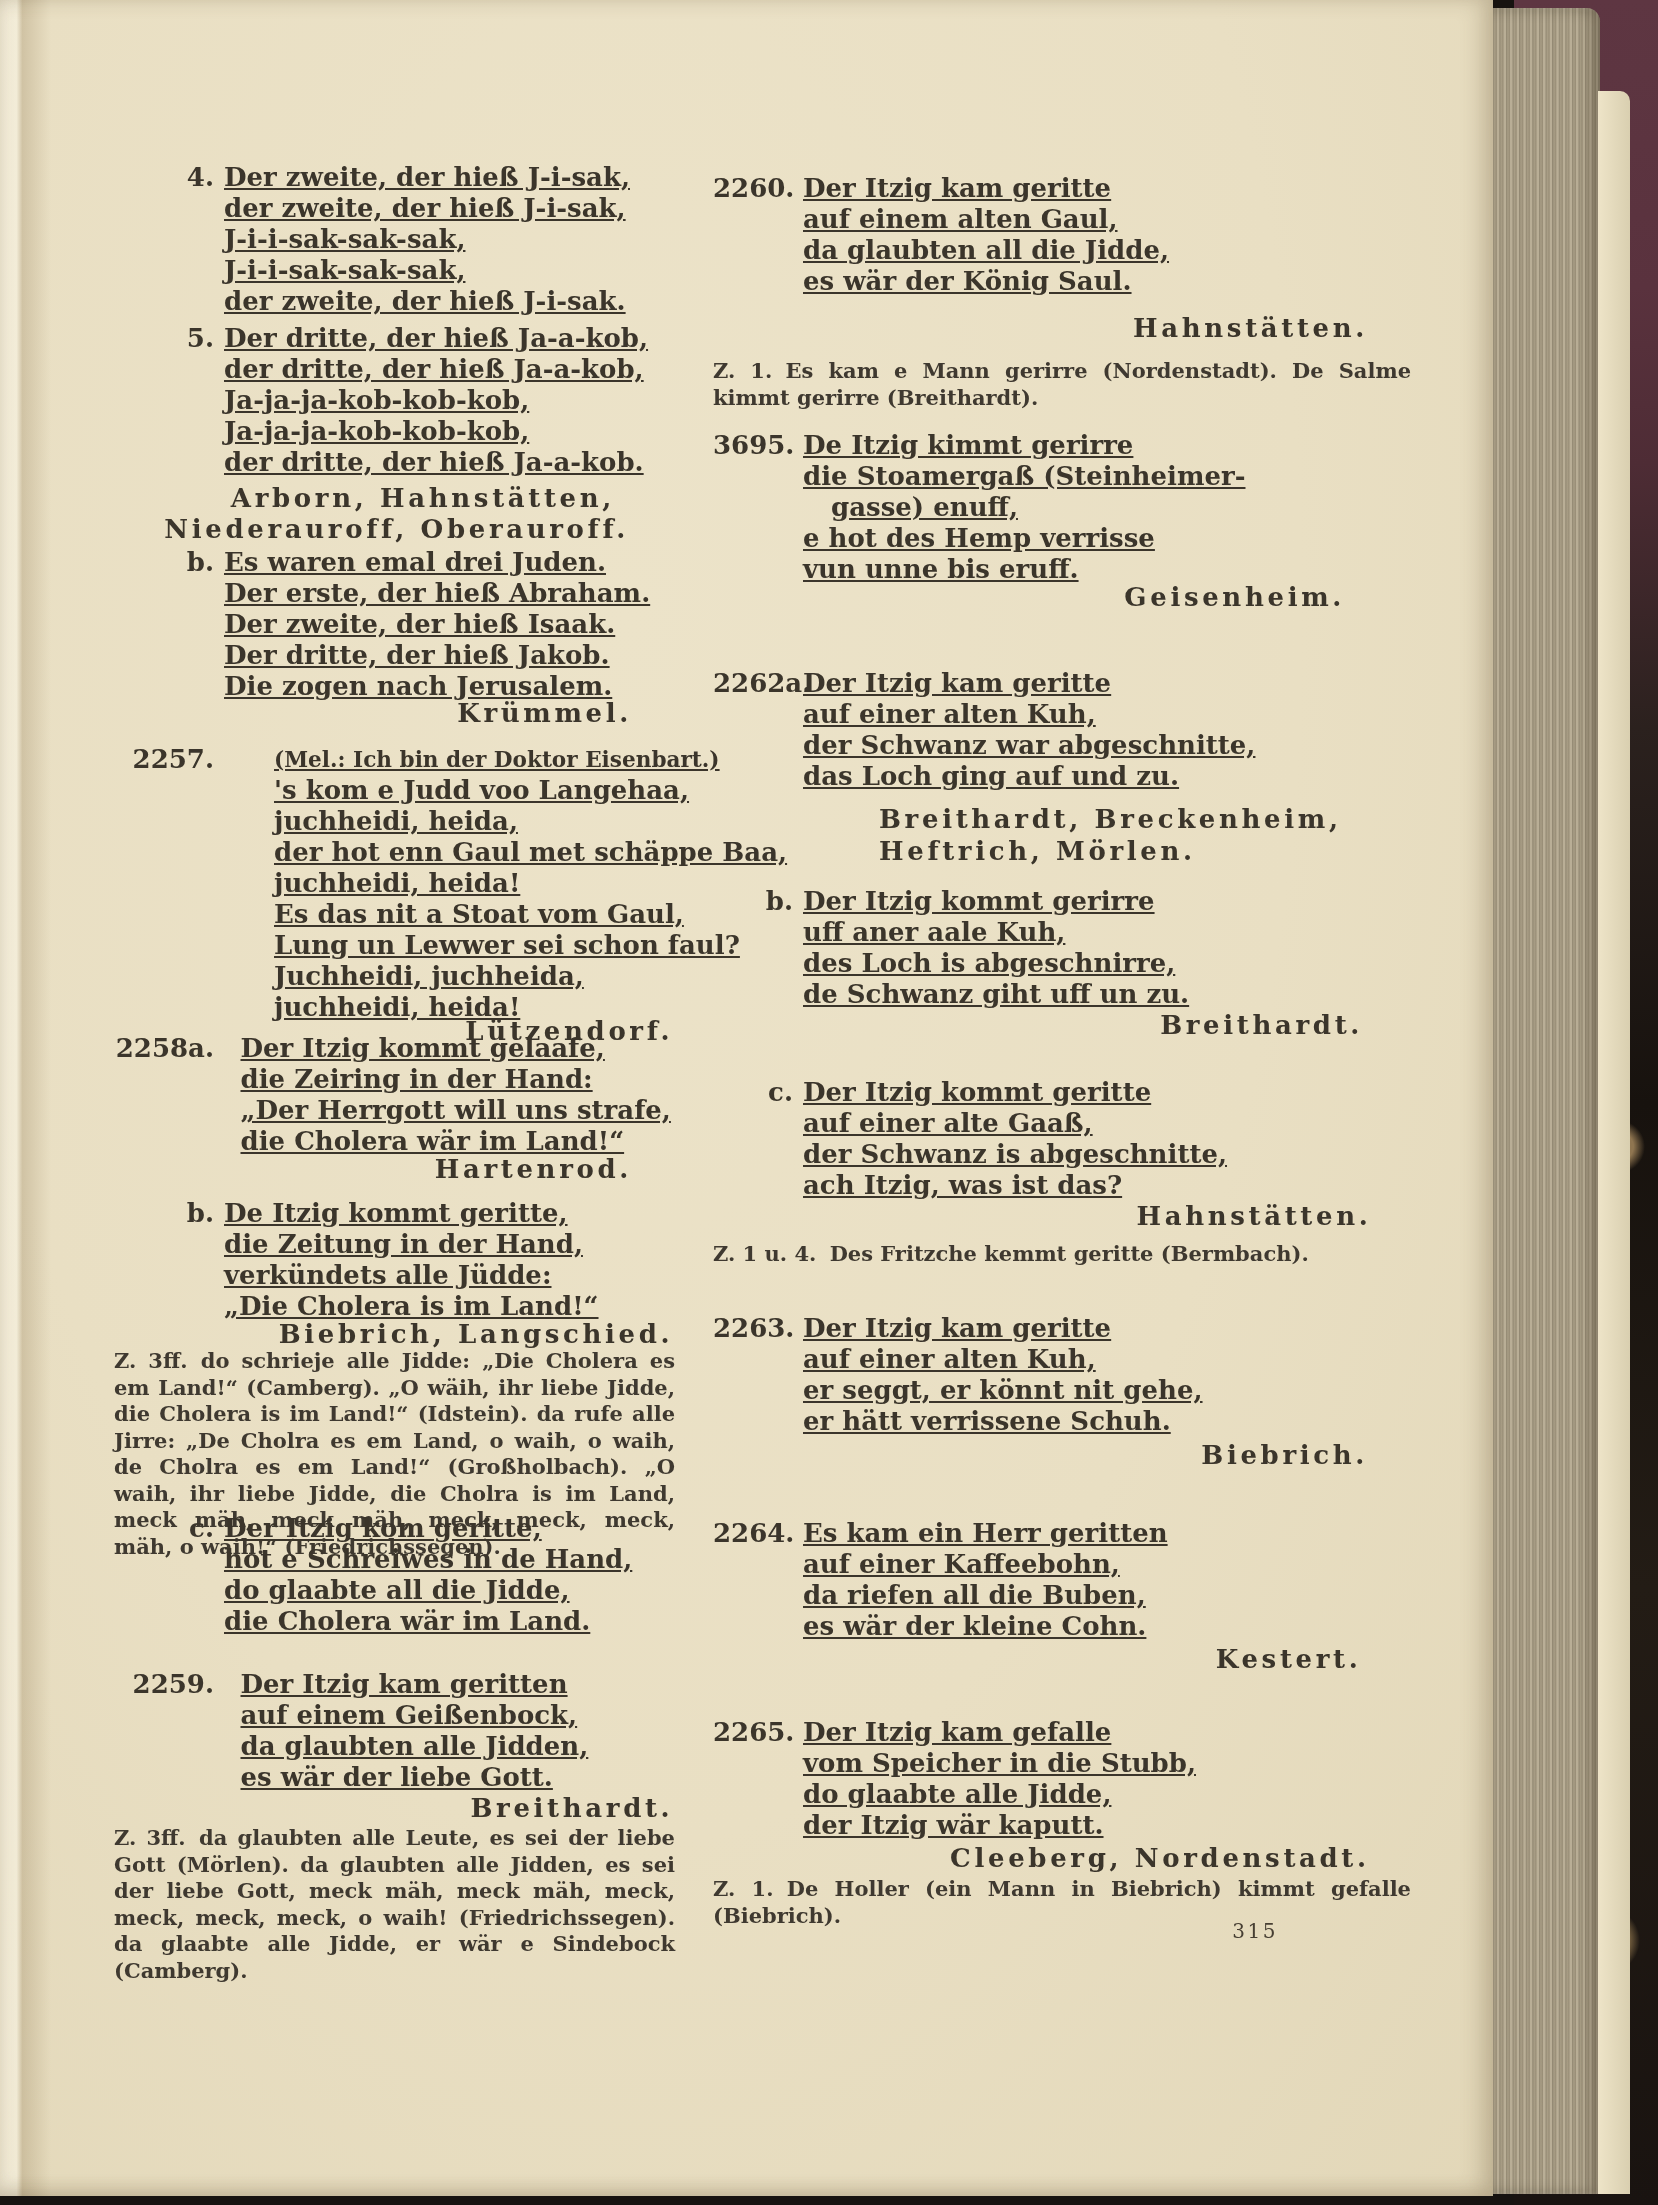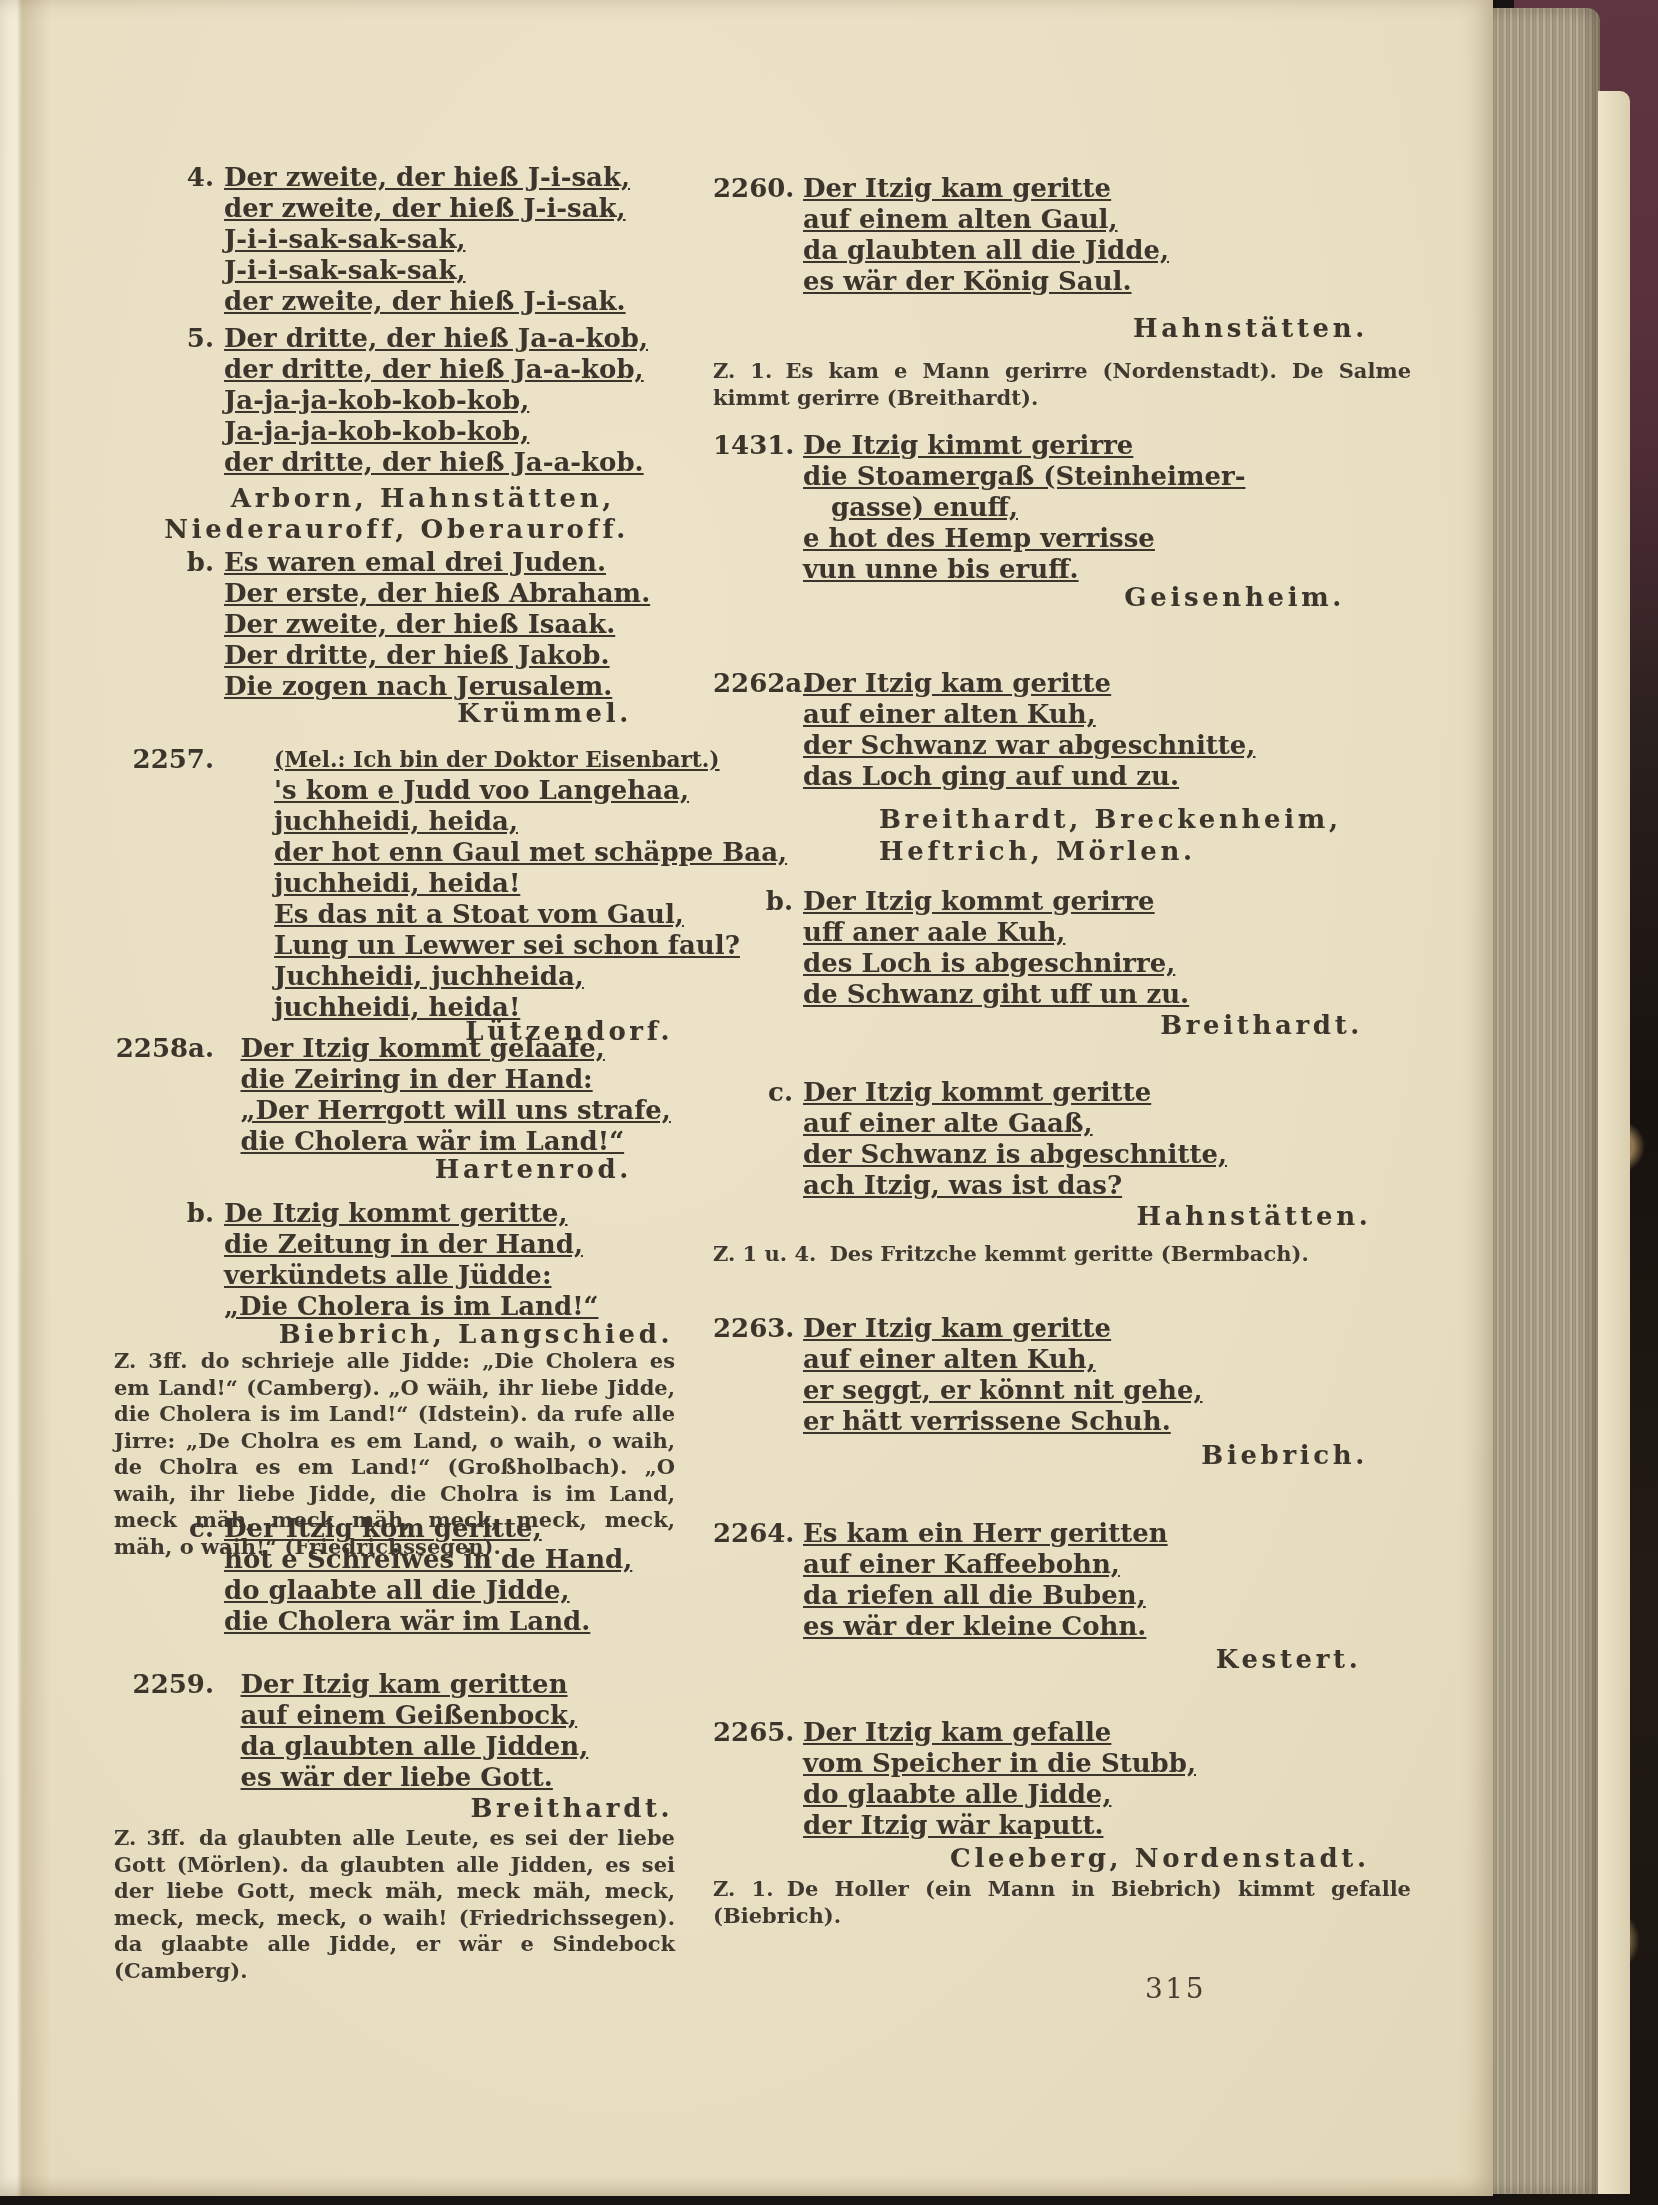--- a/index.html
+++ b/index.html
@@ -66,22 +66,22 @@
   
   .footnote{
     position:absolute;box-sizing:border-box;text-align:justify;
     font-size:21px;line-height:26.5px;font-weight:bold;color:#3f3930;
   }
   .footnote.s-l{left:114px;width:561px;}
   .footnote.s-r{left:713px;width:698px;}
   .fn-label{margin-right:13.3px;}
   
   .page-num{
-    position:absolute;left:1145px;top:1972px;width:133px;text-align:left;
-    font-size:28px;letter-spacing:2.5px;color:#473f33;
+    position:absolute;left:1145px;top:1919px;width:133px;text-align:right;
+    font-size:20px;letter-spacing:2.5px;color:#473f33;
   }
 </style>
 </head>
 <body>
 
 <div id="canvas">
 
   <div class="cover"></div>
   <div class="fore-edge"></div>
   <div class="under-page"></div>
@@ -204,21 +204,21 @@
           <div class="vline">es wär der König Saul.</div>
         </div>
     </div>
     <div class="source s-r" style="top:313px;padding-right:10px">Hahnstätten.</div>
 
     <div class="footnote s-r" style="top:358px">
       <span class="fn-label">Z. 1.</span><span>Es kam e Mann gerirre (Nordenstadt). De Salme kimmt gerirre (Breithardt).</span>
     </div>
 
     <div class="verse right" style="top:430px">
-      <div class="vlabel">1431.</div>
+      <div class="vlabel">3695.</div>
       <div class="vbody">
           <div class="vline">De Itzig kimmt gerirre</div>
           <div class="vline">die Stoamergaß (Steinheimer-</div>
           <div class="vline" style="padding-left: 28px;">gasse) enuff,</div>
           <div class="vline">e hot des Hemp verrisse</div>
           <div class="vline">vun unne bis eruff.</div>
         </div>
     </div>
     <div class="source s-r" style="top:582px;padding-right:33px">Geisenheim.</div>
 

